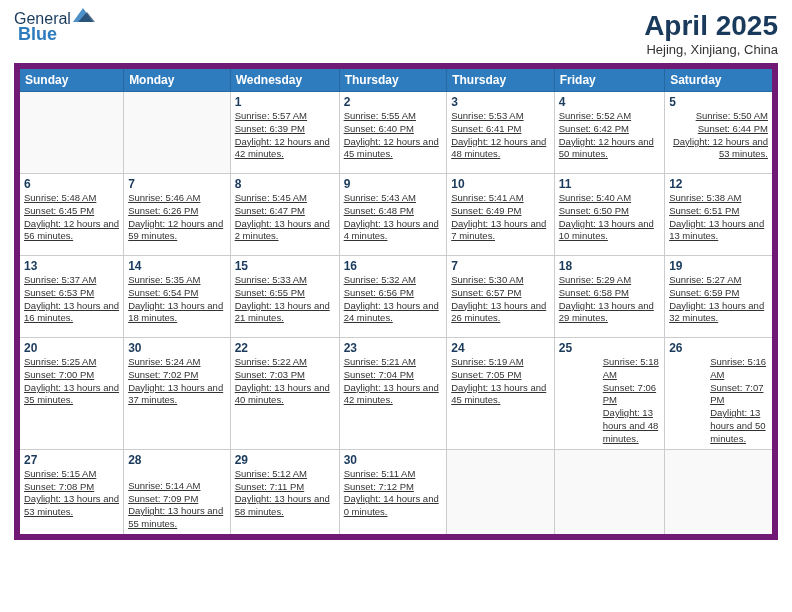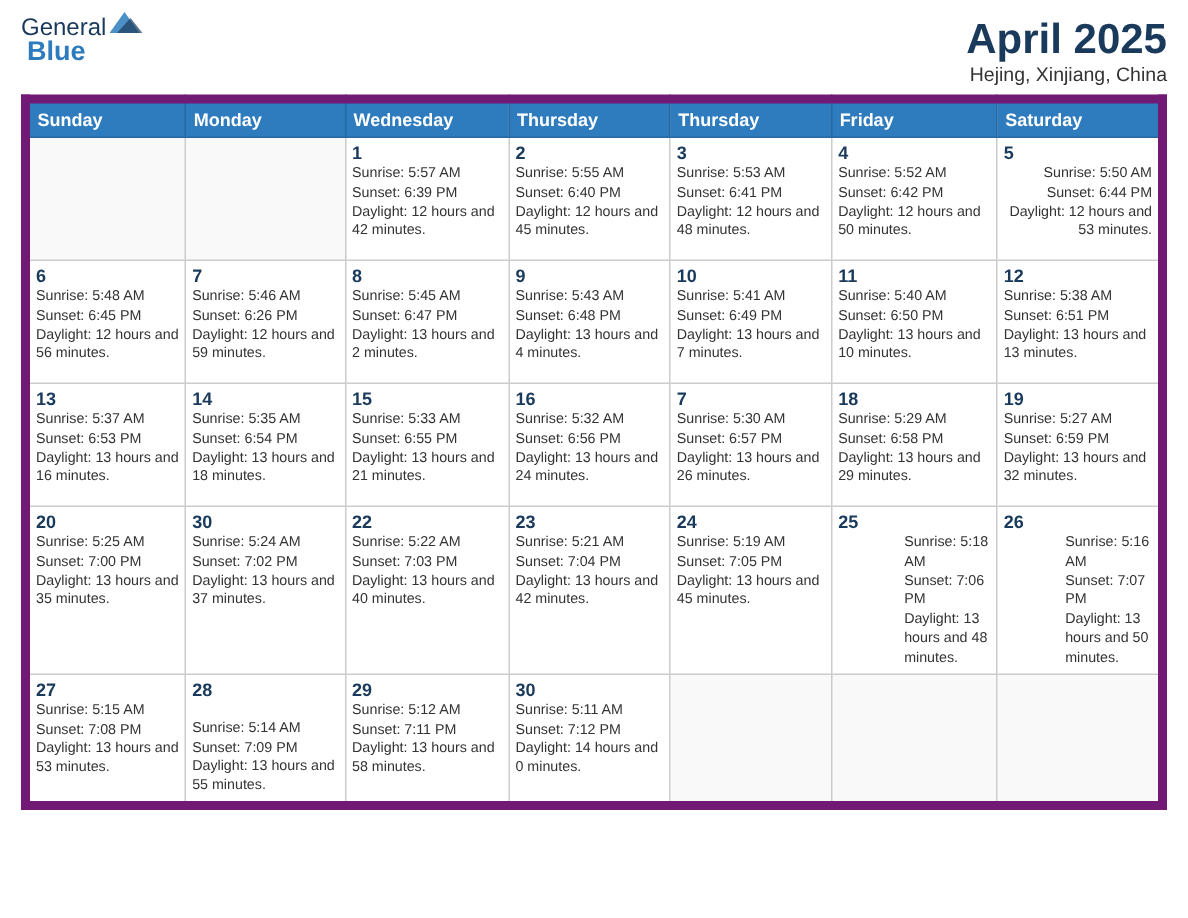--- a/index.html
+++ b/index.html
@@ -75,20 +75,21 @@
       font-size: 12px;
       font-weight: bold;
       color: #1a3a5c;
       display: block;
       margin-bottom: 1px;
     }
     .cell-info {
       font-size: 9.5px;
       line-height: 1.35;
       color: #333;
+      text-decoration: underline;
     }
   </style>
 </head>
 <body>
 
 <div class="container">
   <div class="header">
     <div class="logo">
       <div style="display:flex;flex-direction:column;align-items:flex-start">
         <div style="display:flex;align-items:flex-start;">

